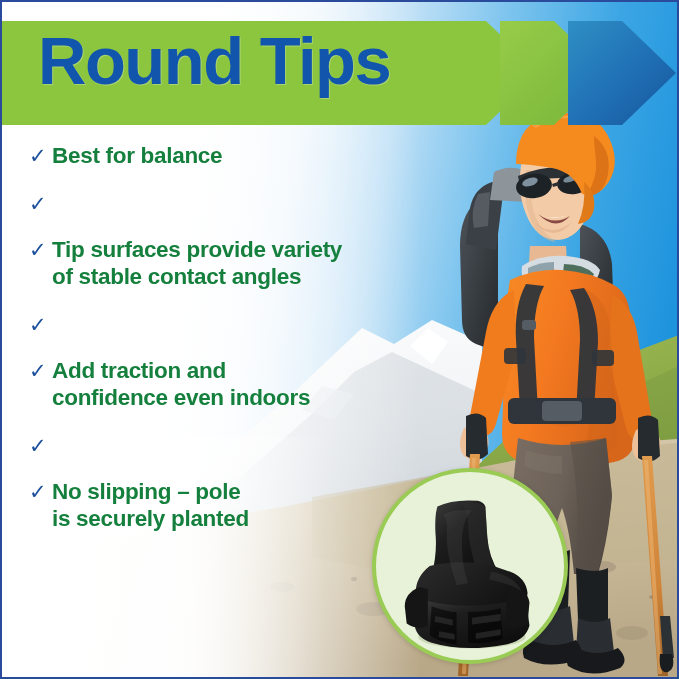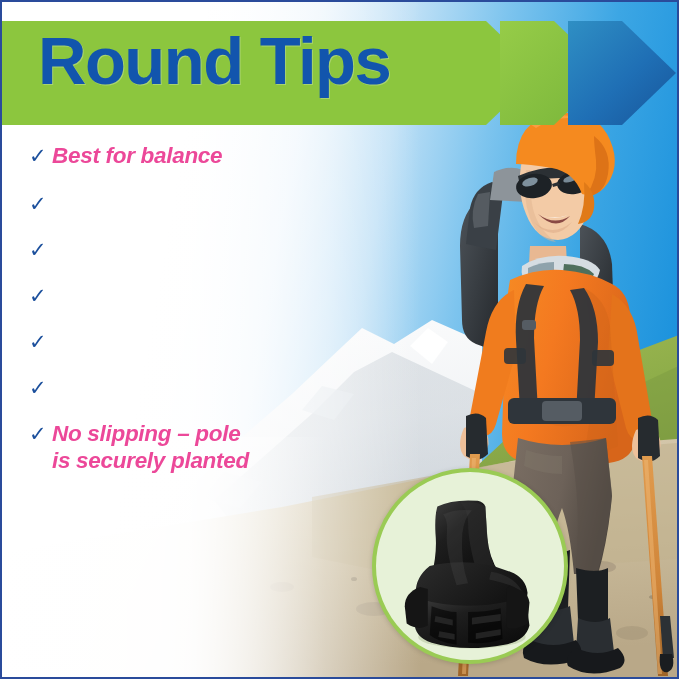--- a/index.html
+++ b/index.html
@@ -140,24 +140,23 @@
     font-size: 21px;
     line-height: 25px;
     color: #1b4f9c;
     font-weight: 400;
     transform: translateY(1px);
   }
   .bullet .btext {
     font-size: 22.5px;
     font-weight: 700;
     line-height: 27px;
-    color: #ec4899;
+    color: #15803d;
     letter-spacing: -0.3px;
     white-space: pre-line;
-    font-style: italic;
   }
 
   
   .product-circle {
     position: absolute;
     left: 370px;
     top: 466px;
     width: 196px;
     height: 196px;
     border-radius: 50%;
@@ -404,28 +403,32 @@
       <span class="check">✓</span>
       <span class="btext">Best for balance</span>
     </div>
 
     <div class="bullet">
       <span class="check">✓</span>
     </div>
 
     <div class="bullet">
       <span class="check">✓</span>
-    </div>
-
-    <div class="bullet">
-      <span class="check">✓</span>
-    </div>
-
-    <div class="bullet">
-      <span class="check">✓</span>
+      <span class="btext">Tip surfaces provide variety
+of stable contact angles</span>
+    </div>
+
+    <div class="bullet">
+      <span class="check">✓</span>
+    </div>
+
+    <div class="bullet">
+      <span class="check">✓</span>
+      <span class="btext">Add traction and
+confidence even indoors</span>
     </div>
 
     <div class="bullet">
       <span class="check">✓</span>
     </div>
 
     <div class="bullet">
       <span class="check">✓</span>
       <span class="btext">No slipping – pole
 is securely planted</span>

